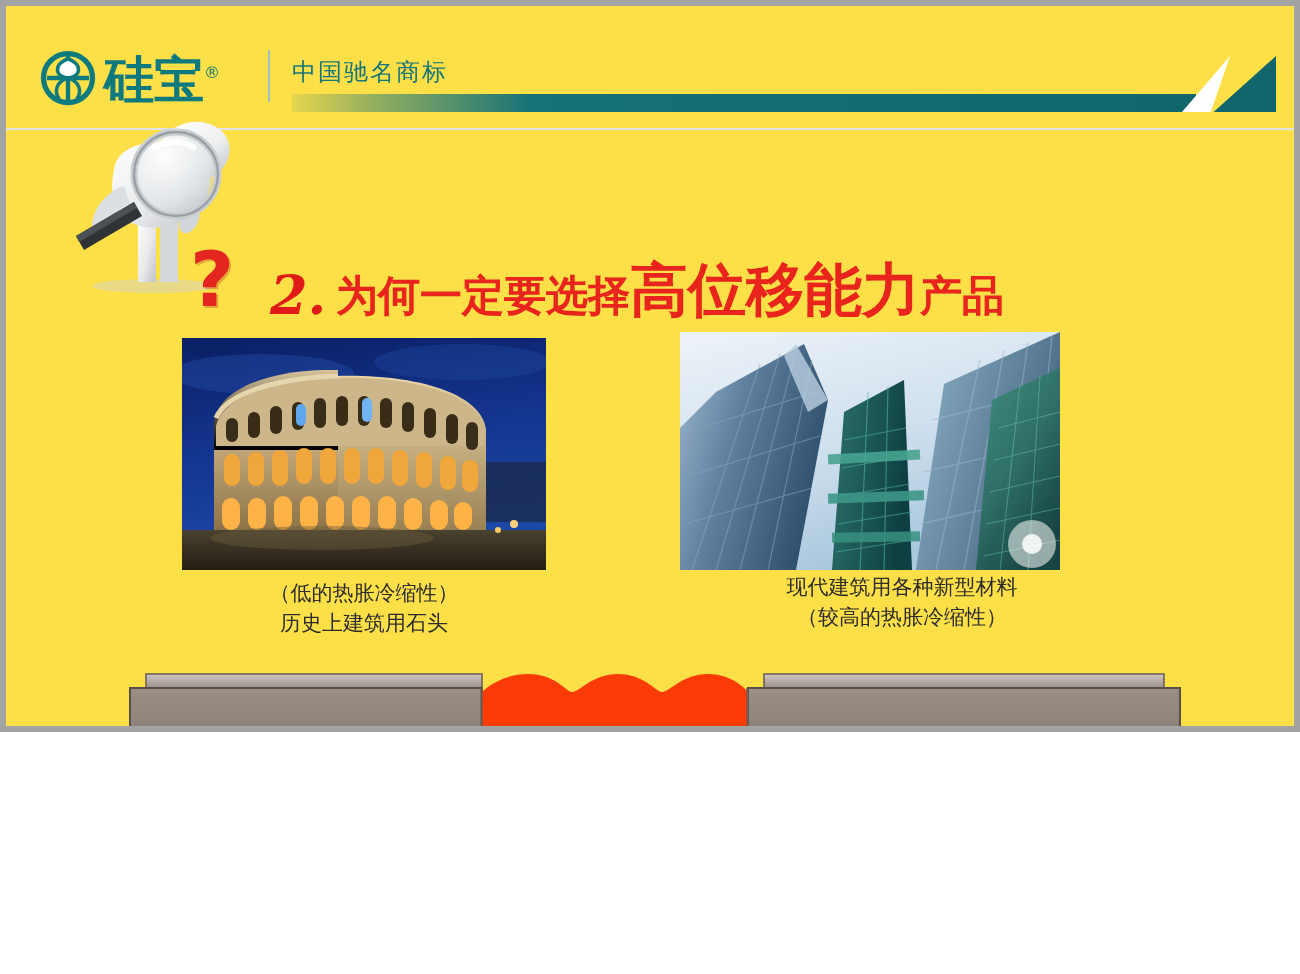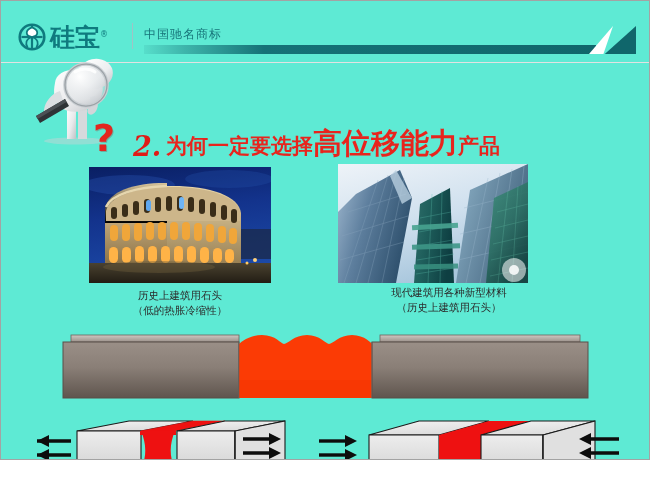--- a/index.html
+++ b/index.html
@@ -11,24 +11,24 @@
     width: 650px;
     height: 487px;
     overflow: hidden;
     font-family: "Liberation Sans", "DejaVu Sans", sans-serif;
     position: relative;
   }
 
   #slide {
     position: relative;
     width: 650px;
-    height: 460px;
-    background: #5eead4;
+    height: 366px;
+    background: #fde047;
     box-sizing: border-box;
-    border: 1px solid #a3a3a3;
+    border: 3px solid #a3a3a3;
     overflow: hidden;
   }
 
   
   #header {
     position: absolute;
     left: 0; top: 0;
     width: 650px;
     height: 62px;
   }
@@ -454,26 +454,26 @@
 
     <rect x="74" y="60" width="46" height="5" fill="#47a390" opacity="0.9" transform="rotate(-3 97 62)"></rect>
     <rect x="74" y="80" width="48" height="5" fill="#3d9686" opacity="0.9" transform="rotate(-2 98 82)"></rect>
     <rect x="76" y="100" width="44" height="5" fill="#389080" opacity="0.85" transform="rotate(-1 98 102)"></rect>
 
     <circle cx="176" cy="106" r="12" fill="#ffffff" opacity="0.55"></circle>
     <circle cx="176" cy="106" r="5" fill="#ffffff" opacity="0.85"></circle>
   </svg>
 
   <div class="caption nosel" id="caption-left">
+    <div>（低的热胀冷缩性）</div>
     <div>历史上建筑用石头</div>
-    <div>（低的热胀冷缩性）</div>
   </div>
   <div class="caption nosel" id="caption-right">
     <div>现代建筑用各种新型材料</div>
-    <div>（历史上建筑用石头）</div>
+    <div>（较高的热胀冷缩性）</div>
   </div>
 
   <svg id="joint" viewBox="0 0 528 66" preserveAspectRatio="none">
     <defs>
       <linearGradient id="panelG" x1="0" y1="0" x2="0" y2="1">
         <stop offset="0%" stop-color="#9a8f87"></stop>
         <stop offset="45%" stop-color="#8a7f77"></stop>
         <stop offset="100%" stop-color="#5f554e"></stop>
       </linearGradient>
       <linearGradient id="panelTopG" x1="0" y1="0" x2="0" y2="1">

